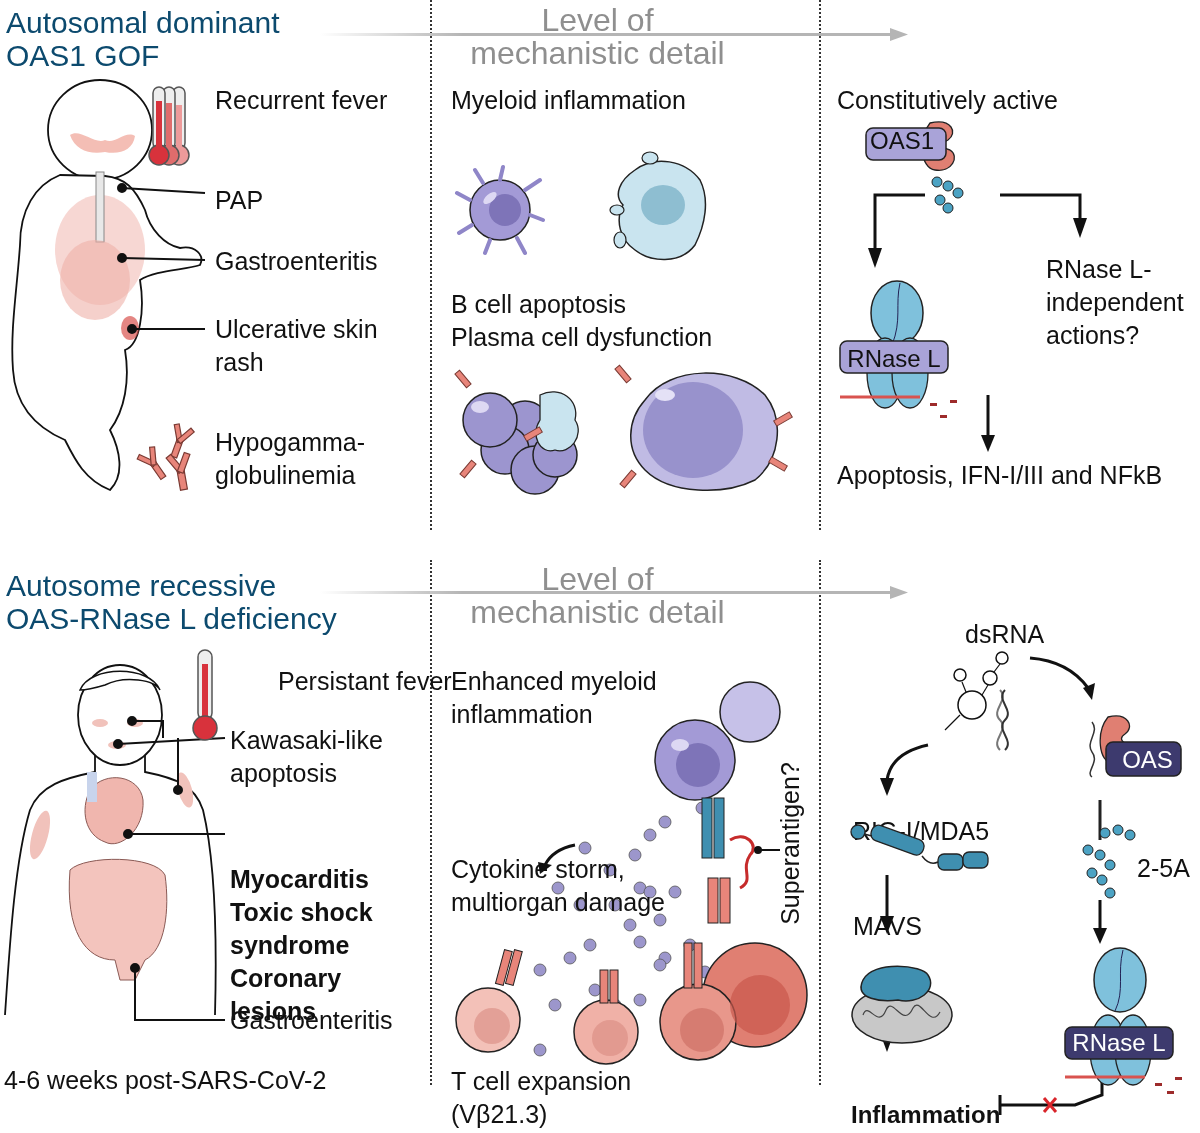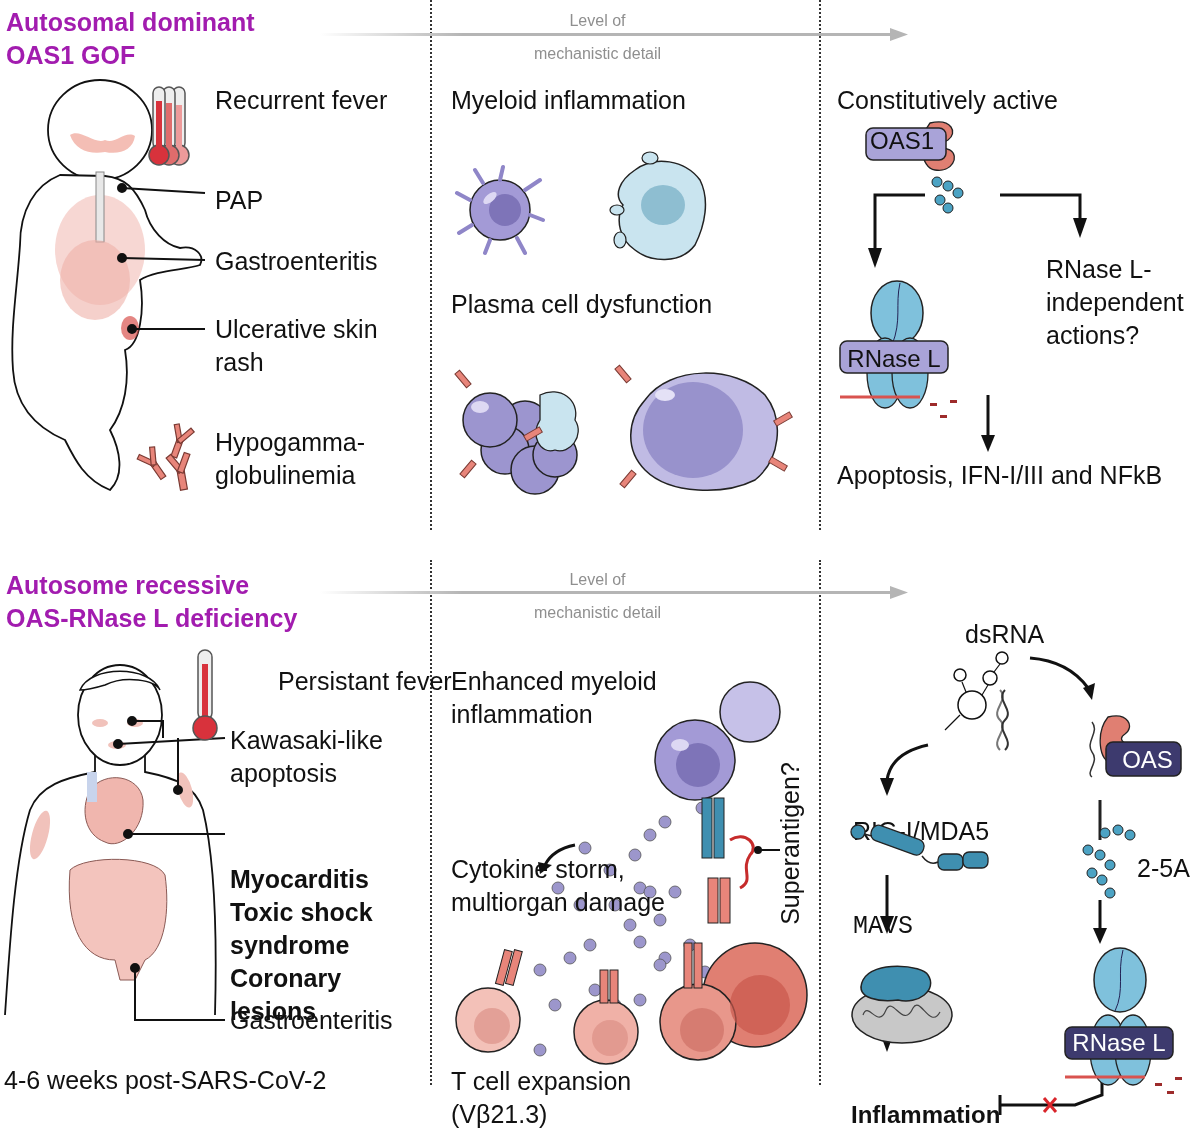--- a/index.html
+++ b/index.html
@@ -1,21 +1,21 @@
 <!DOCTYPE html>
 <html><head>
 <meta charset="utf-8">
 <style>
   html, body { margin: 0; padding: 0; background: #ffffff; }
   body { width: 1200px; height: 1133px; position: relative; overflow: hidden;
          font-family: "Liberation Sans", "DejaVu Sans", sans-serif; color: #111; }
   .abs { position: absolute; }
-  .title { font-weight: bold; font-size: 25px; line-height: 33px; color: #a21caf; }
+  .title { font-weight: normal; font-size: 30px; line-height: 33px; color: #0c4a6e; }
   .lbl { font-size: 25px; line-height: 33px; color: #111; white-space: nowrap; }
-  .grey { color: #8f8f8f; font-size: 16px; line-height: 33px; text-align: center; white-space: nowrap; }
+  .grey { color: #8f8f8f; font-size: 32px; line-height: 33px; text-align: center; white-space: nowrap; }
   .vdiv { position: absolute; width: 0; border-left: 2px dotted #333; }
   svg { position: absolute; overflow: visible; }
 </style>
 </head>
 <body>
 
 <div class="vdiv" style="left:430px; top:0; height:530px;"></div>
 <div class="vdiv" style="left:819px; top:0; height:530px;"></div>
 <div class="vdiv" style="left:430px; top:560px; height:525px;"></div>
 <div class="vdiv" style="left:819px; top:560px; height:525px;"></div>
@@ -123,20 +123,21 @@
 </svg>
 <svg style="left:605px; top:150px;" width="110" height="120">
   <path d="M30,20 C50,5 80,10 95,30 C105,50 100,75 90,95 C75,115 45,112 30,100 C15,90 10,70 18,55 C8,45 15,30 30,20Z" fill="#c9e4ef" stroke="#222" stroke-width="1.5"></path>
   <ellipse cx="58" cy="55" rx="22" ry="20" fill="#7fb4c9" opacity="0.8"></ellipse>
   <ellipse cx="12" cy="60" rx="7" ry="5" fill="#c9e4ef" stroke="#222" stroke-width="1.2"></ellipse>
   <ellipse cx="15" cy="90" rx="6" ry="8" fill="#c9e4ef" stroke="#222" stroke-width="1.2"></ellipse>
   <ellipse cx="45" cy="8" rx="8" ry="6" fill="#c9e4ef" stroke="#222" stroke-width="1.2"></ellipse>
 </svg>
 
 <div class="abs lbl" style="left:451px; top:288px;">
+  <div>B cell apoptosis</div>
   <div>Plasma cell dysfunction</div>
 </div>
 <svg style="left:445px; top:365px;" width="150" height="135">
   <g stroke="#222" stroke-width="1.5" fill="#9c95cf">
     <circle cx="80" cy="60" r="24"></circle>
       <circle cx="60" cy="85" r="24"></circle>
       <circle cx="90" cy="105" r="24"></circle>
       <circle cx="110" cy="90" r="22"></circle>
   </g>
   <path d="M95,30 C115,20 135,35 130,55 C140,70 125,90 110,85 C95,90 85,70 95,55 Z" fill="#c9e4ef" stroke="#222" stroke-width="1.3"></path>
@@ -416,21 +417,21 @@
 <div class="abs lbl" style="left:853px; top:815px;">RIG-I/MDA5</div>
 <svg style="left:850px; top:822px;" width="150" height="60">
   <g fill="#3f8fb0" stroke="#222" stroke-width="1.3">
     <circle cx="8" cy="10" r="7"></circle>
     <rect x="20" y="10" width="55" height="16" rx="7" transform="rotate(20 47 18)"></rect>
     <rect x="88" y="32" width="25" height="16" rx="6"></rect>
       <rect x="113" y="30" width="25" height="16" rx="6"></rect>
   </g>
   <path d="M14,12 L22,14 M72,34 C78,42 84,42 88,40" stroke="#222" stroke-width="1.5" fill="none"></path>
 </svg>
-<div class="abs lbl" style="left:853px; top:910px;font-family:Liberation Mono, monospace;">MAVS</div>
+<div class="abs lbl" style="left:853px; top:910px;">MAVS</div>
 <svg style="left:848px; top:960px;" width="110" height="85">
   <ellipse cx="54" cy="55" rx="50" ry="28" fill="#c8c8c8" stroke="#222" stroke-width="1.5"></ellipse>
   <path d="M15,55 C20,40 30,70 38,50 C45,35 55,70 65,48 C72,35 82,70 92,52" stroke="#444" stroke-width="1.2" fill="none"></path>
   <path d="M15,20 C25,0 75,5 80,15 C90,30 70,45 50,40 C35,42 5,40 15,20Z" fill="#3f8fb0" stroke="#222" stroke-width="1.5"></path>
 </svg>
 
 <svg style="left:1080px; top:825px;" width="60" height="75">
   <g fill="#4ca3c4" stroke="#222" stroke-width="1">
     <circle cx="25" cy="8" r="5"></circle>
       <circle cx="38" cy="5" r="5"></circle>

